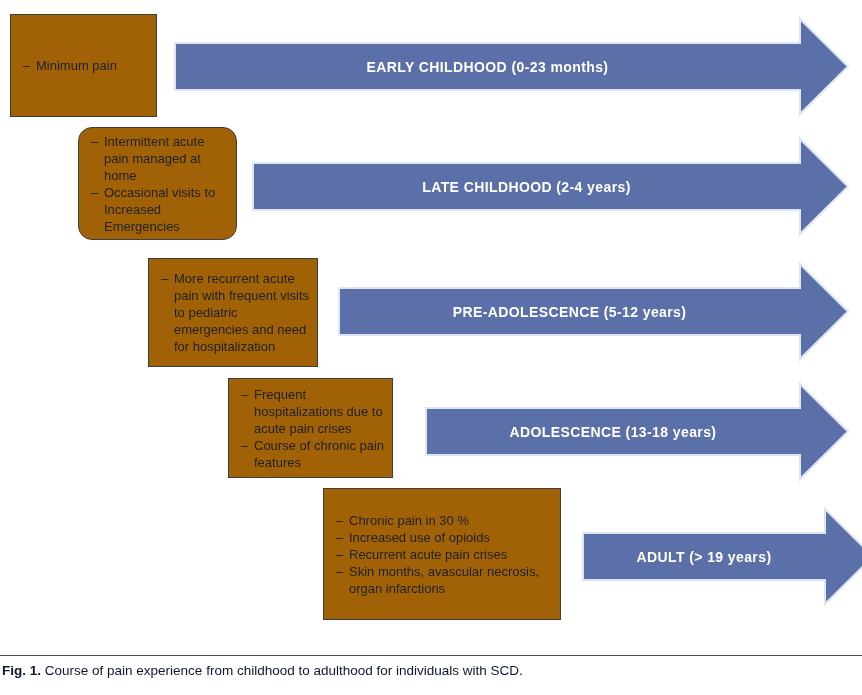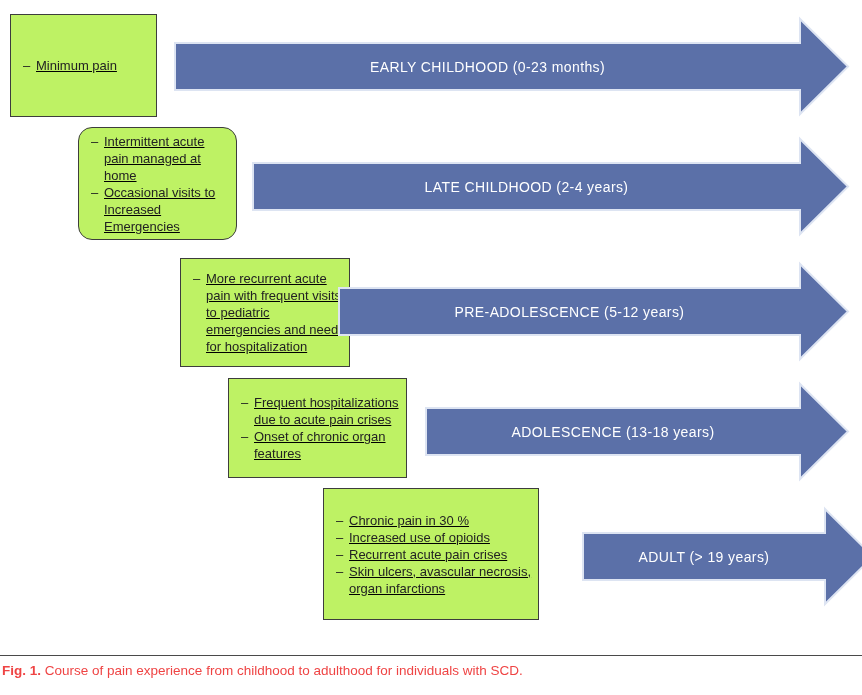--- a/index.html
+++ b/index.html
@@ -6,26 +6,25 @@
   .canvas{
     position:relative;
     width:862px;height:695px;
     background:#ffffff;
     font-family:"Liberation Sans","DejaVu Sans",sans-serif;
     overflow:hidden;
   }
   .note-box{
     position:absolute;
     box-sizing:border-box;
-    background:#bef264;
+    background:#a16207;
     border:1px solid #3d3d3d;
     display:flex;
     align-items:center;
     padding:6px 6px 6px 12px;
-    text-decoration:underline;
   }
   .note-list{
     list-style:none;
     margin:0;padding:0;
     font-size:13px;
     line-height:17px;
     color:#222222;
   }
   .note-list li{
     position:relative;
@@ -47,33 +46,33 @@
     display:block;
   }
   .arrow-label{
     position:absolute;
     left:0;top:24px;
     height:47px;
     display:flex;
     align-items:center;
     justify-content:center;
     color:#ffffff;
-    font-weight:400;
+    font-weight:700;
     font-size:14px;
     letter-spacing:0.4px;
     white-space:nowrap;
   }
   .caption{
     position:absolute;
     left:0;top:655px;
     width:862px;
     border-top:1px solid #4a4a4a;
     padding-top:7px;
     font-size:13.5px;
-    color:#ef4444;
+    color:#0f172a;
   }
   .caption .fig-label{font-weight:700;margin-left:2px;}
 </style>
 </head>
 <body>
 
 <div class="canvas">
 
   <div class="note-box" style="left:10px;top:14px;width:147px;height:103px;">
     <ul class="note-list">
@@ -93,51 +92,51 @@
       <li>Occasional visits to Increased Emergencies</li>
     </ul>
   </div>
   <div class="arrow-wrap" style="left:253px;top:139px;width:595px;">
     <svg width="595" height="95" viewBox="0 0 595 95">
       <polygon points="0,24 547,24 547,0 595,47.5 547,95 547,71 0,71" fill="#5b70a8" stroke="#dde4f2" stroke-width="2"></polygon>
     </svg>
     <div class="arrow-label" style="width:547px;">LATE CHILDHOOD (2-4 years)</div>
   </div>
 
-  <div class="note-box" style="left:148px;top:258px;width:170px;height:109px;margin-left:32px;">
+  <div class="note-box" style="left:148px;top:258px;width:170px;height:109px;">
     <ul class="note-list">
       <li>More recurrent acute pain with frequent visits to pediatric emergencies and need for hospitalization</li>
     </ul>
   </div>
   <div class="arrow-wrap" style="left:339px;top:264px;width:509px;">
     <svg width="509" height="95" viewBox="0 0 509 95">
       <polygon points="0,24 461,24 461,0 509,47.5 461,95 461,71 0,71" fill="#5b70a8" stroke="#dde4f2" stroke-width="2"></polygon>
     </svg>
     <div class="arrow-label" style="width:461px;">PRE-ADOLESCENCE (5-12 years)</div>
   </div>
 
-  <div class="note-box" style="left:228px;top:378px;width:179px;height:100px;">
+  <div class="note-box" style="left:228px;top:378px;width:165px;height:100px;">
     <ul class="note-list">
       <li>Frequent hospitalizations due to acute pain crises</li>
-      <li>Onset of chronic organ features</li>
+      <li>Course of chronic pain features</li>
     </ul>
   </div>
   <div class="arrow-wrap" style="left:426px;top:384px;width:422px;">
     <svg width="422" height="95" viewBox="0 0 422 95">
       <polygon points="0,24 374,24 374,0 422,47.5 374,95 374,71 0,71" fill="#5b70a8" stroke="#dde4f2" stroke-width="2"></polygon>
     </svg>
     <div class="arrow-label" style="width:374px;">ADOLESCENCE (13-18 years)</div>
   </div>
 
-  <div class="note-box" style="left:323px;top:488px;width:216px;height:132px;">
+  <div class="note-box" style="left:323px;top:488px;width:238px;height:132px;">
     <ul class="note-list">
       <li>Chronic pain in 30 %</li>
       <li>Increased use of opioids</li>
       <li>Recurrent acute pain crises</li>
-      <li>Skin ulcers, avascular necrosis, organ infarctions</li>
+      <li>Skin months, avascular necrosis, organ infarctions</li>
     </ul>
   </div>
   <div class="arrow-wrap" style="left:558px;top:509px;width:290px;margin-left:25px;">
     <svg width="290" height="95" viewBox="0 0 290 95">
       <polygon points="0,24 242,24 242,0 290,47.5 242,95 242,71 0,71" fill="#5b70a8" stroke="#dde4f2" stroke-width="2"></polygon>
     </svg>
     <div class="arrow-label" style="width:242px;">ADULT (&gt; 19 years)</div>
   </div>
 
   <div class="caption">

